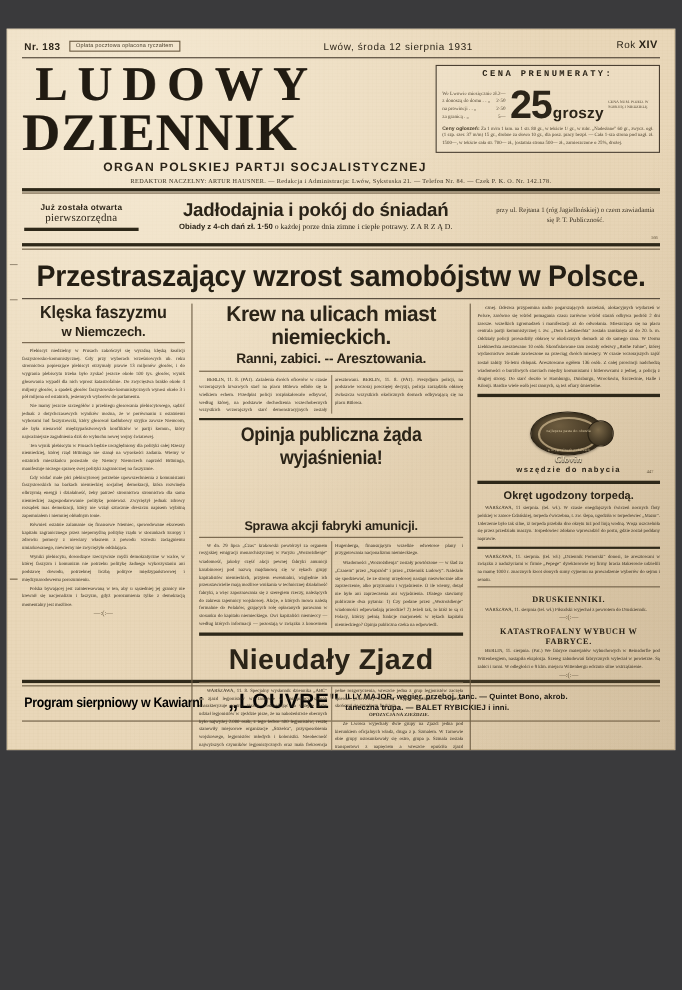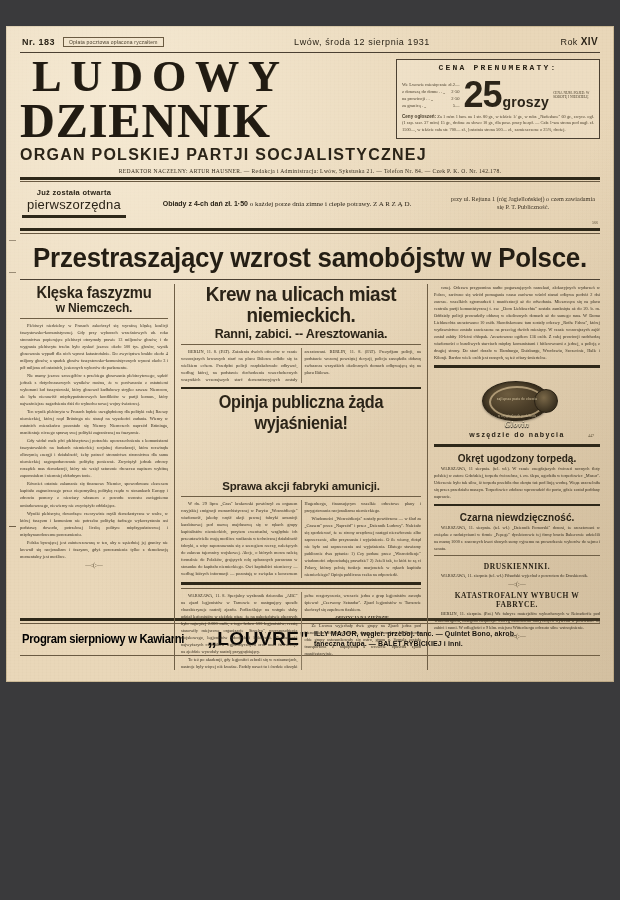--- a/index.html
+++ b/index.html
@@ -117,21 +117,21 @@
   }
   .mast-title.l2 {
     font-size: 44px;
     letter-spacing: 9px;
     padding-left: 12px;
     line-height: 1.0;
   }
   .mast-sub {
     font-family: "Liberation Sans", sans-serif;
     font-weight: bold;
-    font-size: 16px;
+    font-size: 11px;
     letter-spacing: 1.25px;
     color: #2b2418;
     padding-top: 3px;
     white-space: nowrap;
     text-align: right;
   }
 
   
   .pricebox {
     flex: 0 0 192px;
@@ -208,21 +208,21 @@
     align-items: center;
     gap: 6px;
     padding: 4px 2px 2px 2px;
   }
   .ad-l {
     flex: 0 0 104px;
     text-align: center;
     font-family: "Liberation Sans", sans-serif;
   }
   .ad-l .a1 { font-weight: bold; font-size: 7.5px; letter-spacing: .3px; }
-  .ad-l .a2 { font-size: 13px; letter-spacing: .2px; font-family: Liberation Sans, sans-serif; }
+  .ad-l .a2 { font-size: 10px; letter-spacing: .2px; font-family: Liberation Serif, serif; }
   .ad-l .bar { height: 3px; background: #2e2819; margin-top: 3px; }
   .ad-c { flex: 1 1 auto; text-align: center; }
   .ad-c .big {
     font-family: "Liberation Sans", sans-serif;
     font-weight: bold;
     font-size: 17px;
     letter-spacing: -.2px;
     line-height: 1.1;
   }
   .ad-c .sub {
@@ -517,20 +517,21 @@
     <div class="thickbar"></div>
     <div class="thinbar"></div>
 
     <div class="adstrip">
       <div class="ad-l">
         <div class="a1">Już została otwarta</div>
         <div class="a2">pierwszorzędna</div>
         <div class="bar"></div>
       </div>
       <div class="ad-c">
+        <div class="big">Jadłodajnia i pokój do śniadań</div>
         <div class="sub">
           <b>Obiady z 4-ch dań zł. 1·50</b><span> o każdej porze dnia zimne i ciepłe potrawy.  Z A R Z Ą D.</span>
         </div>
       </div>
       <div class="ad-r">przy ul. Rejtana 1 (róg Jagiellońskiej) o czem zawiadamia się P. T. Publiczność.</div>
     </div>
     <div class="ad-num">566</div>
 
     <div class="dblbar">
       <div class="b1"></div>
@@ -585,20 +586,21 @@
 O ile wiemy, dotąd nie było ani zaprzeczenia ani wyjaśnienia. Dlatego stawiamy publicznie dwa pytania:
 
 1) Czy podane przez „Wozrożdienje" wiadomości odpowiadają prawdzie?
 
 2) Jeżeli tak, to któż to są ci Polacy, którzy pełnią funkcje marjonetek w rękach kapitału niemieckiego?
 
 Opinja publiczna czeka na odpowiedź.</p>
         </div>
 
         <div class="hr-thick"></div>
+        <div class="h-zjazd">Nieudały Zjazd</div>
         <div class="hr-s"></div>
         <div class="bt two">
           <p>WARSZAWA, 11. 8. Specjalny wysłannik dziennika „ABC" na zjazd legjonistów w Tarnowie w następujący sposób charakteryzuje nastrój zjazdu.
 
 Podkreślając na wstępie słaby udział legjonistów w zjeździe pisze, że na nabożeństwie obecnych było najwyżej 2.000 osób, z tego ledwo 500 legjonistów; resztę stanowiły miejscowe organizacje „Strzelca", przysposobienia wojskowego, legjonistów młodych i kolonistki.
 
 Nieobecność najwyższych czynników legjonistycznych oraz mała frekwencja na zjeździe wywołały nastrój przygnębiający.</p>
           <p>To też po akademji, gdy legjoniści zebrali się w restauracjach, nastroje były więcej niż kwaśne. Padały nawet tu i ówdzie okrzyki pełne rozgoryczenia, wreszcie jedna z grup legjonistów zaczęła śpiewać „Czerwony Sztandar".
 
 Zjazd legjonistów w Tarnowie skończył się zupełnem fiaskiem.</p>
@@ -635,21 +637,20 @@
 
         <div class="h-small">Okręt ugodzony torpedą.</div>
         <div class="bt">
           <p>WARSZAWA, 11 sierpnia. (tel. wł.). W czasie onegdajszych ćwiczeń nocnych floty polskiej w zatoce Gdańskiej, torpeda ćwiczebna, t. zw. ślepa, ugodziła w torpedowiec „Mazur".
 
 Uderzenie było tak silne, iż torpeda przebiła dno okrętu tuż pod linją wodną. Wода uszczelniła się przez przedziału maszyn. Torpedowiec zdołano wprowadzić do portu, gdzie został poddany naprawie.</p>
         </div>
 
         <div class="hr-b"></div>
 
-        <div class="h-small">Czarna niewdzięczność.</div>
         <div class="bt">
           <p>WARSZAWA, 11. sierpnia. (tel. wł.) „Dziennik Pomorski" donosi, że aresztowani w związku z nadużyciami w firmie „Pepege" dyrektorowie tej firmy bracia Bakerowie udzielili na mamę 1000 r. znacznych kwot słonych sumy cyjnemu na prowadzenie wyborów do sejmu i senatu.</p>
         </div>
 
         <div class="hr-s"></div>
 
         <div class="h-caps">DRUSKIENNIKI.</div>
         <div class="bt">
           <p>WARSZAWA, 11. sierpnia (tel. wł.) Piłsudski wyjechał z powrotem do Druskiennik.</p>
         </div>

